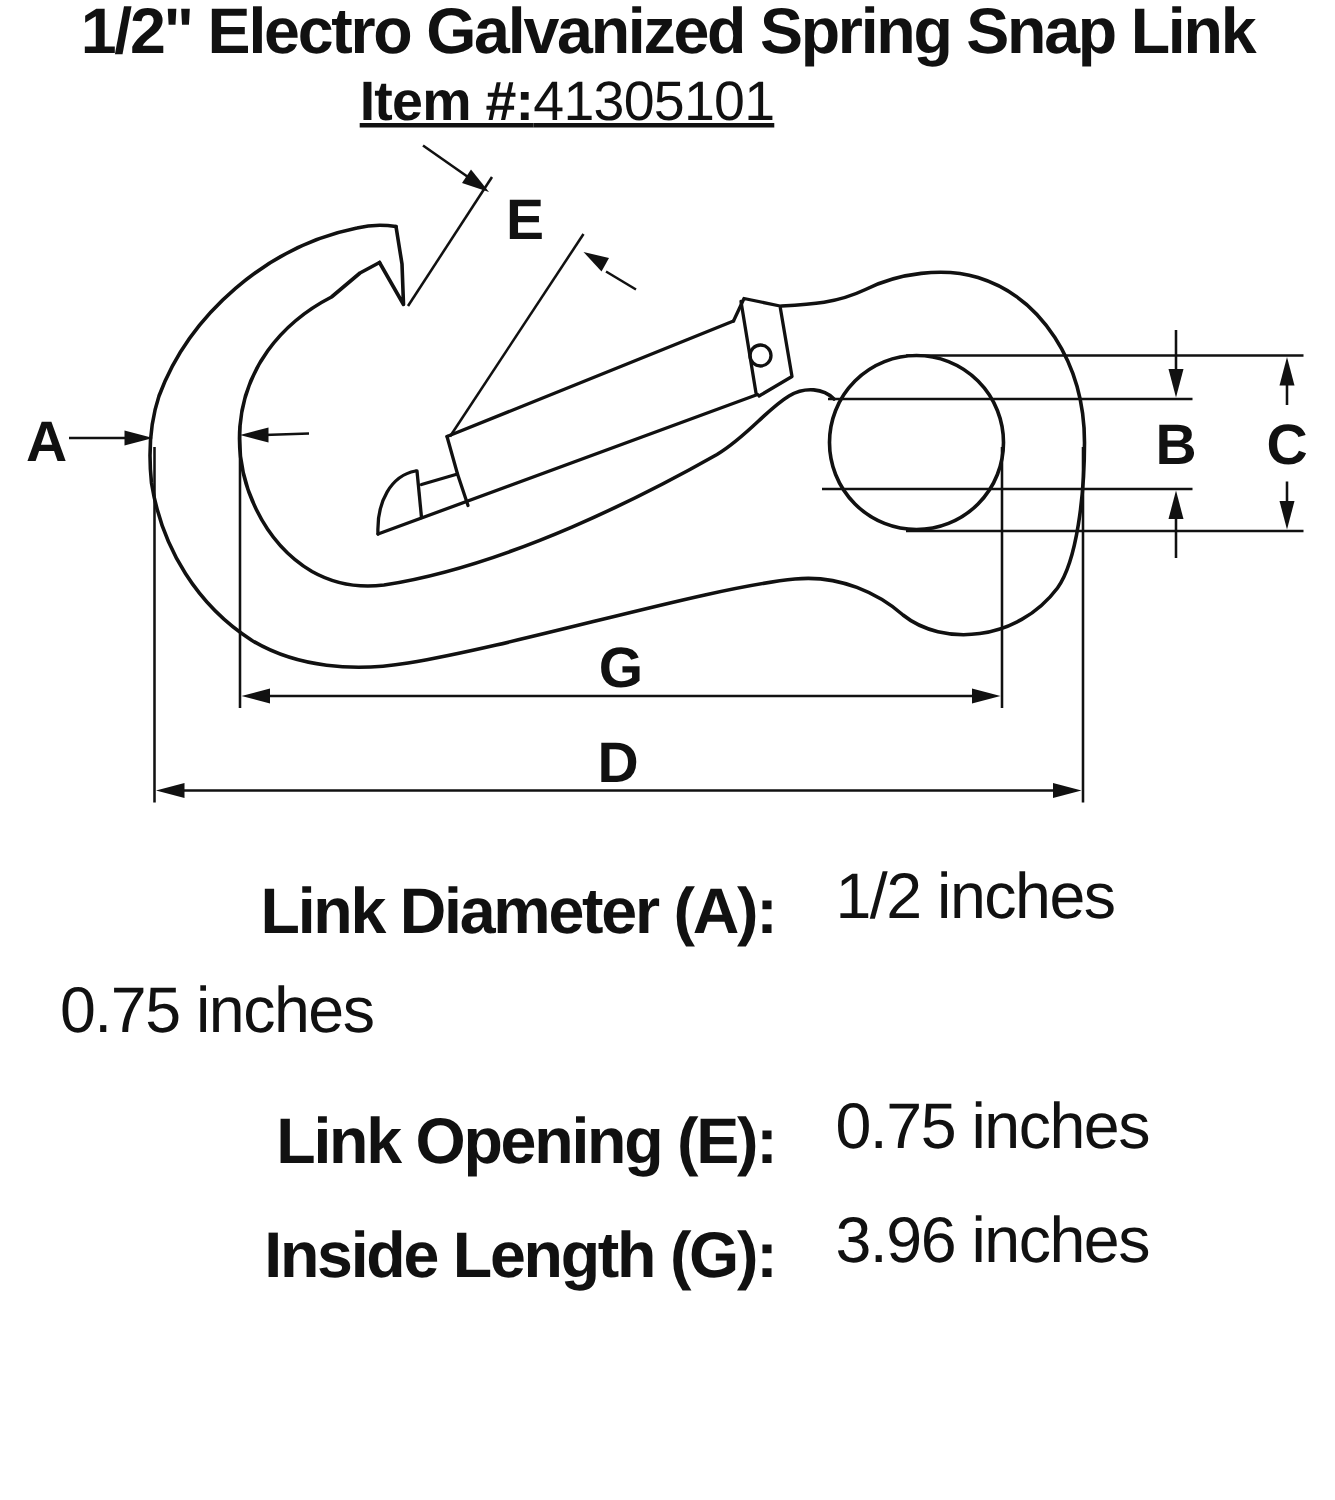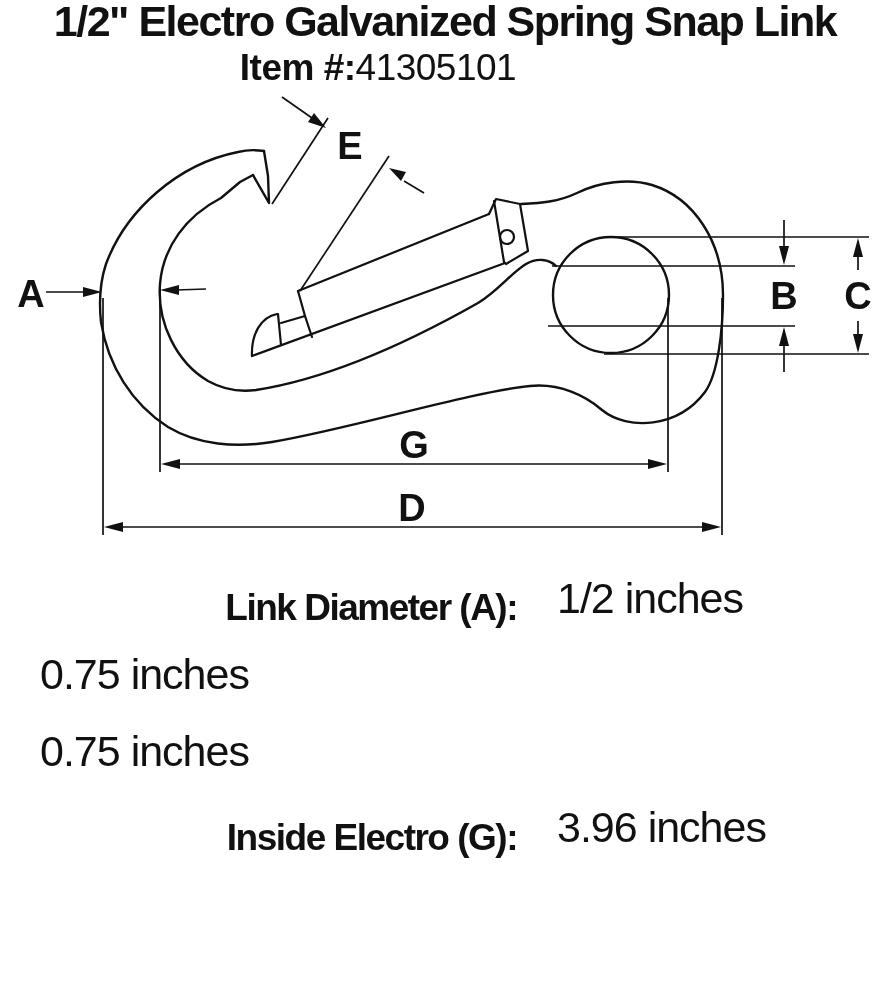--- a/index.html
+++ b/index.html
@@ -6,33 +6,33 @@
   .page{
     position:relative;width:890px;height:1000px;background:#ffffff;overflow:hidden;
     font-family:"Liberation Sans","DejaVu Sans",sans-serif;color:#111;
   }
   .title{
     position:absolute;top:-4px;left:0;width:890px;text-align:center;
     font-size:43px;font-weight:bold;letter-spacing:-1.5px;line-height:50px;white-space:nowrap;
   }
   .subtitle{
     position:absolute;top:46px;left:0;width:756px;text-align:center;
-    font-size:37px;line-height:44px;letter-spacing:-0.5px;white-space:nowrap;
+    font-size:37px;line-height:44px;letter-spacing:-0.5px;white-space:nowrap;text-decoration:underline;
   }
   .subtitle .b{font-weight:bold;}
   svg.diagram{position:absolute;left:0;top:0;width:890px;height:1000px;}
   svg.diagram text{
     font-family:"Liberation Sans","DejaVu Sans",sans-serif;
     font-size:38px;font-weight:bold;fill:#111;text-anchor:middle;
   }
   .specs{position:absolute;left:0;top:550px;width:890px;}
   .spec-row{display:flex;align-items:center;height:76.5px;}
   .spec-label{
     flex:0 0 517px;text-align:right;font-weight:bold;
-    font-size:37px;letter-spacing:-1.5px;white-space:nowrap;margin-top:40px;
+    font-size:43px;letter-spacing:-1.5px;white-space:nowrap;margin-top:40px;
   }
   .spec-value{
     margin-left:40px;font-size:43px;letter-spacing:-1px;white-space:nowrap;margin-top:20px;
   }
 </style>
 </head>
 <body>
 
 <div class="page">
 
@@ -147,21 +147,22 @@
 
   <div class="specs">
     <div class="spec-row">
       <div class="spec-label">Link Diameter (A):</div>
       <div class="spec-value">1/2 inches</div>
     </div>
     <div class="spec-row">
       <div class="spec-value">0.75 inches</div>
     </div>
     <div class="spec-row">
+      <div class="spec-label">Link Opening (E):</div>
       <div class="spec-value">0.75 inches</div>
     </div>
     <div class="spec-row">
-      <div class="spec-label">Inside Electro (G):</div>
+      <div class="spec-label">Inside Length (G):</div>
       <div class="spec-value">3.96 inches</div>
     </div>
   </div>
 
 </div>
 
 </body></html>

